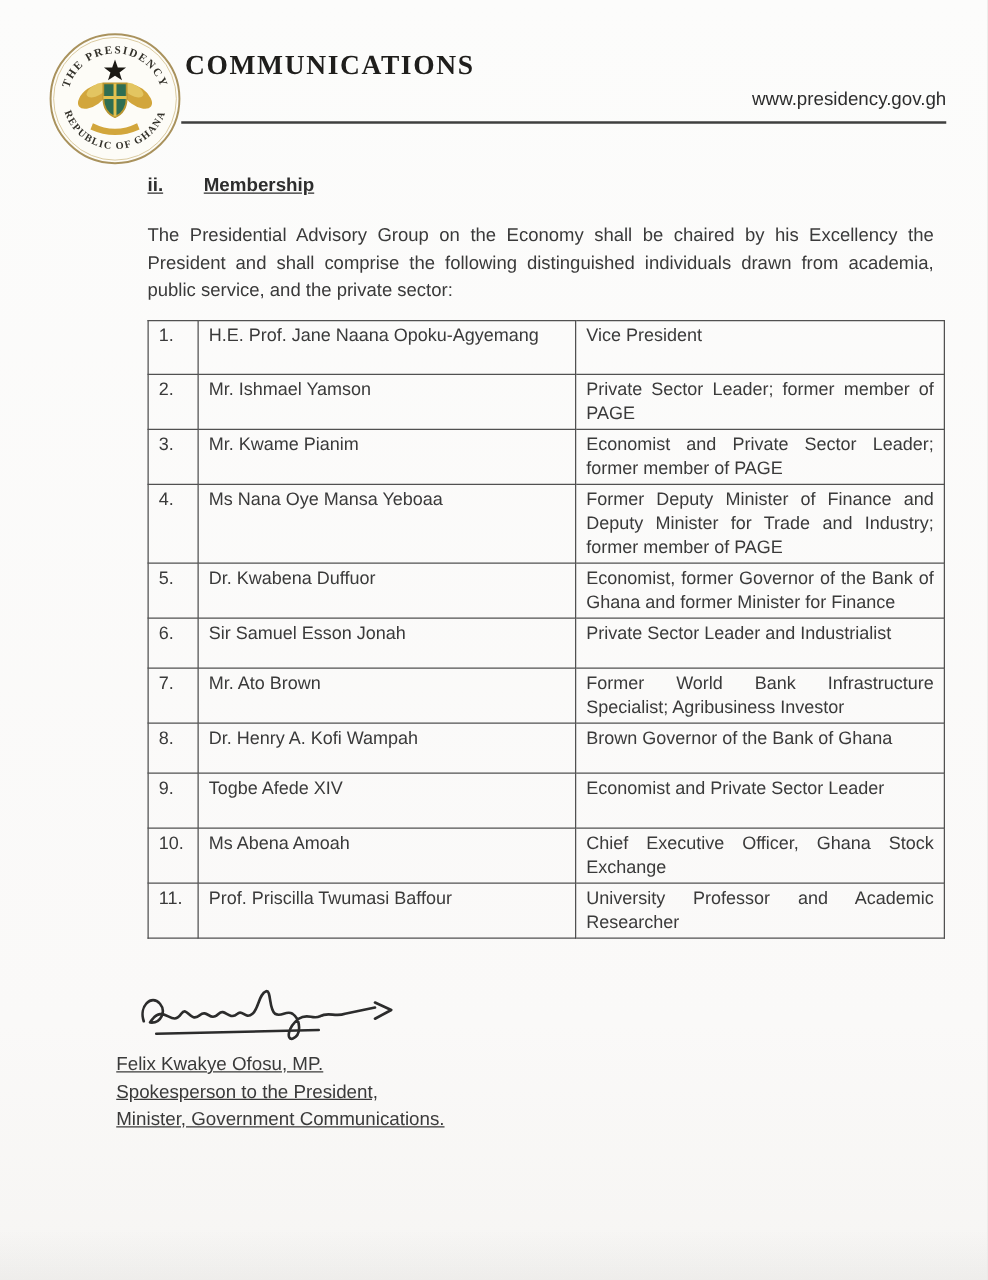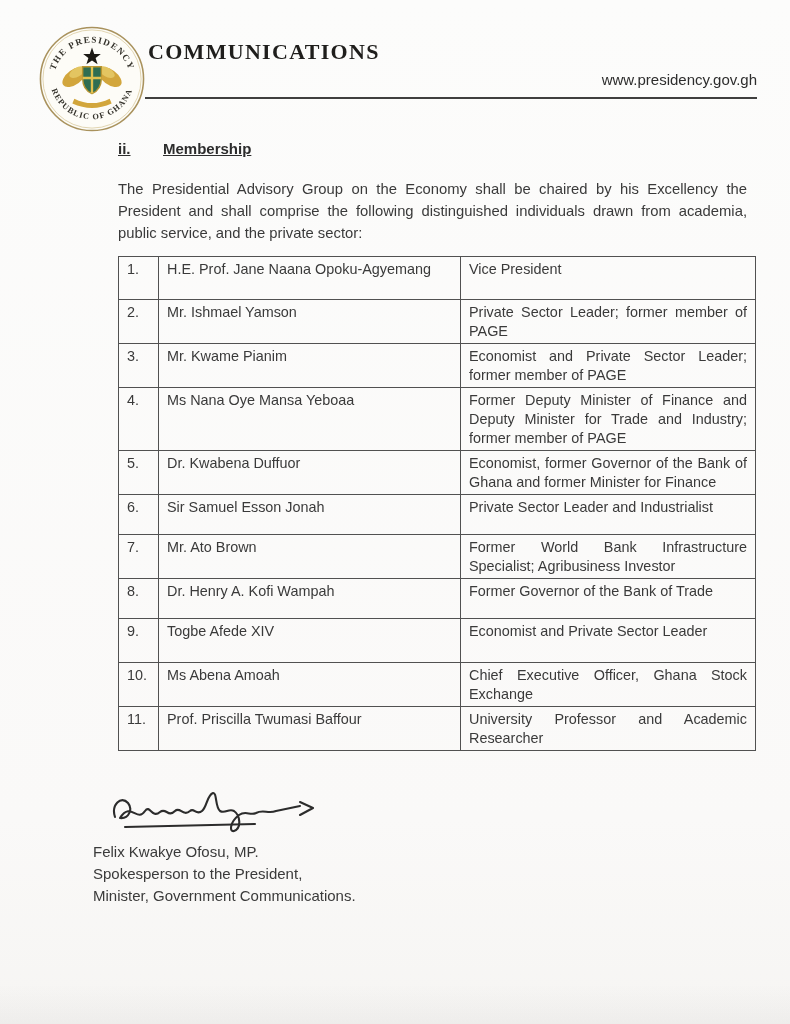--- a/index.html
+++ b/index.html
@@ -24,21 +24,21 @@
   .intro { margin:20px 8px 0 0; font-size:14.8px; line-height:22px; text-align:justify; color:#3a3a3a; }
   table.members { margin-top:12px; width:100%; border-collapse:collapse; table-layout:fixed; font-size:14.4px; color:#3a3a3a; }
   table.members td { border:1px solid #515151; vertical-align:top; padding:3px 8px 2px 8px; line-height:19px; overflow:hidden; }
   td.c-no { } td.c-name { } td.c-role { text-align:justify; padding-right:5px; }
   tr.r1{height:43px} tr.r2{height:38px} tr.r3{height:39px} tr.r4{height:57px}
   tr.r5{height:40px} tr.r6{height:40px} tr.r7{height:39px} tr.r8{height:40px}
   tr.r9{height:44px} tr.r10{height:40px} tr.r11{height:39px} tr.r12{height:41px}
   
   .sig-block { position:absolute; left:93px; top:785px; }
   .sig-scribble { display:block; margin-left:10px; }
-  .sig-line { font-size:15px; line-height:22px; color:#3a3a3a; }
+  .sig-line { font-size:15px; line-height:22px; color:#3a3a3a;text-decoration:underline; }
   
   .photo-shade {
     position:absolute; left:0; right:0; bottom:0; height:40px; pointer-events:none;
     background:linear-gradient(180deg, rgba(0,0,0,0) 0%, rgba(90,90,90,0.05) 100%);
   }
 </style>
 </head>
 <body>
 
 <div class="page">
@@ -120,21 +120,21 @@
             <td class="c-role">Private Sector Leader and Industrialist</td>
           </tr>
           <tr class="r7">
             <td class="c-no">7.</td>
             <td class="c-name">Mr. Ato Brown</td>
             <td class="c-role">Former World Bank Infrastructure Specialist; Agribusiness Investor</td>
           </tr>
           <tr class="r8">
             <td class="c-no">8.</td>
             <td class="c-name">Dr. Henry A. Kofi Wampah</td>
-            <td class="c-role">Former Governor of the Bank of Trade</td>
+            <td class="c-role">Brown Governor of the Bank of Ghana</td>
           </tr>
           <tr class="r9">
             <td class="c-no">9.</td>
             <td class="c-name">Togbe Afede XIV</td>
             <td class="c-role">Economist and Private Sector Leader</td>
           </tr>
           <tr class="r10">
             <td class="c-no">10.</td>
             <td class="c-name">Ms Abena Amoah</td>
             <td class="c-role">Chief Executive Officer, Ghana Stock Exchange</td>

